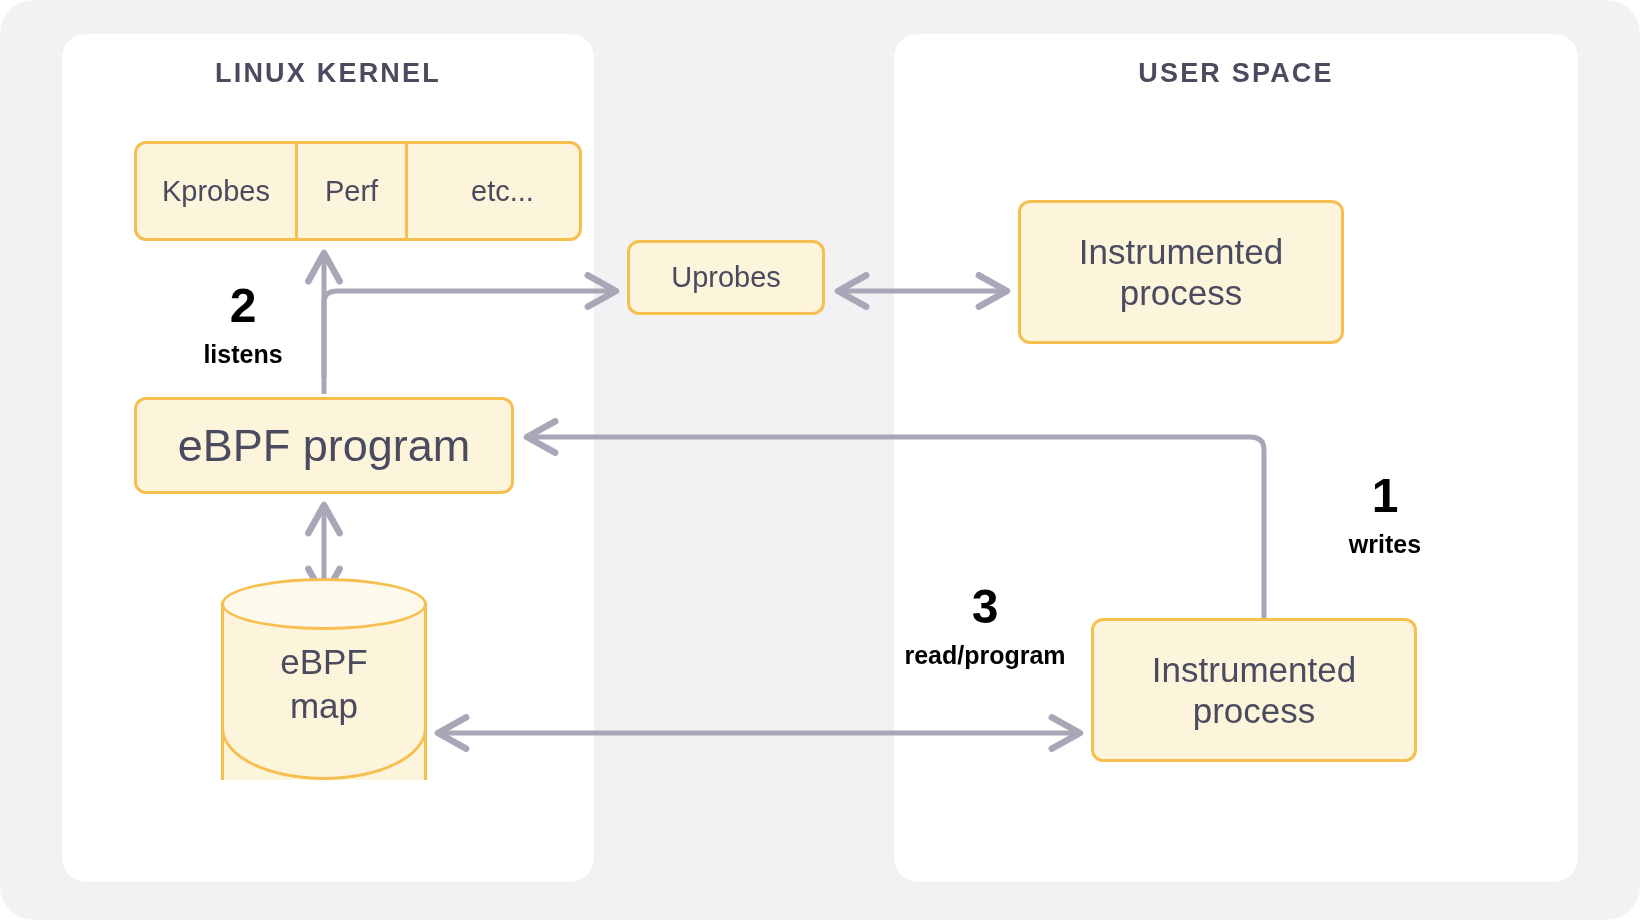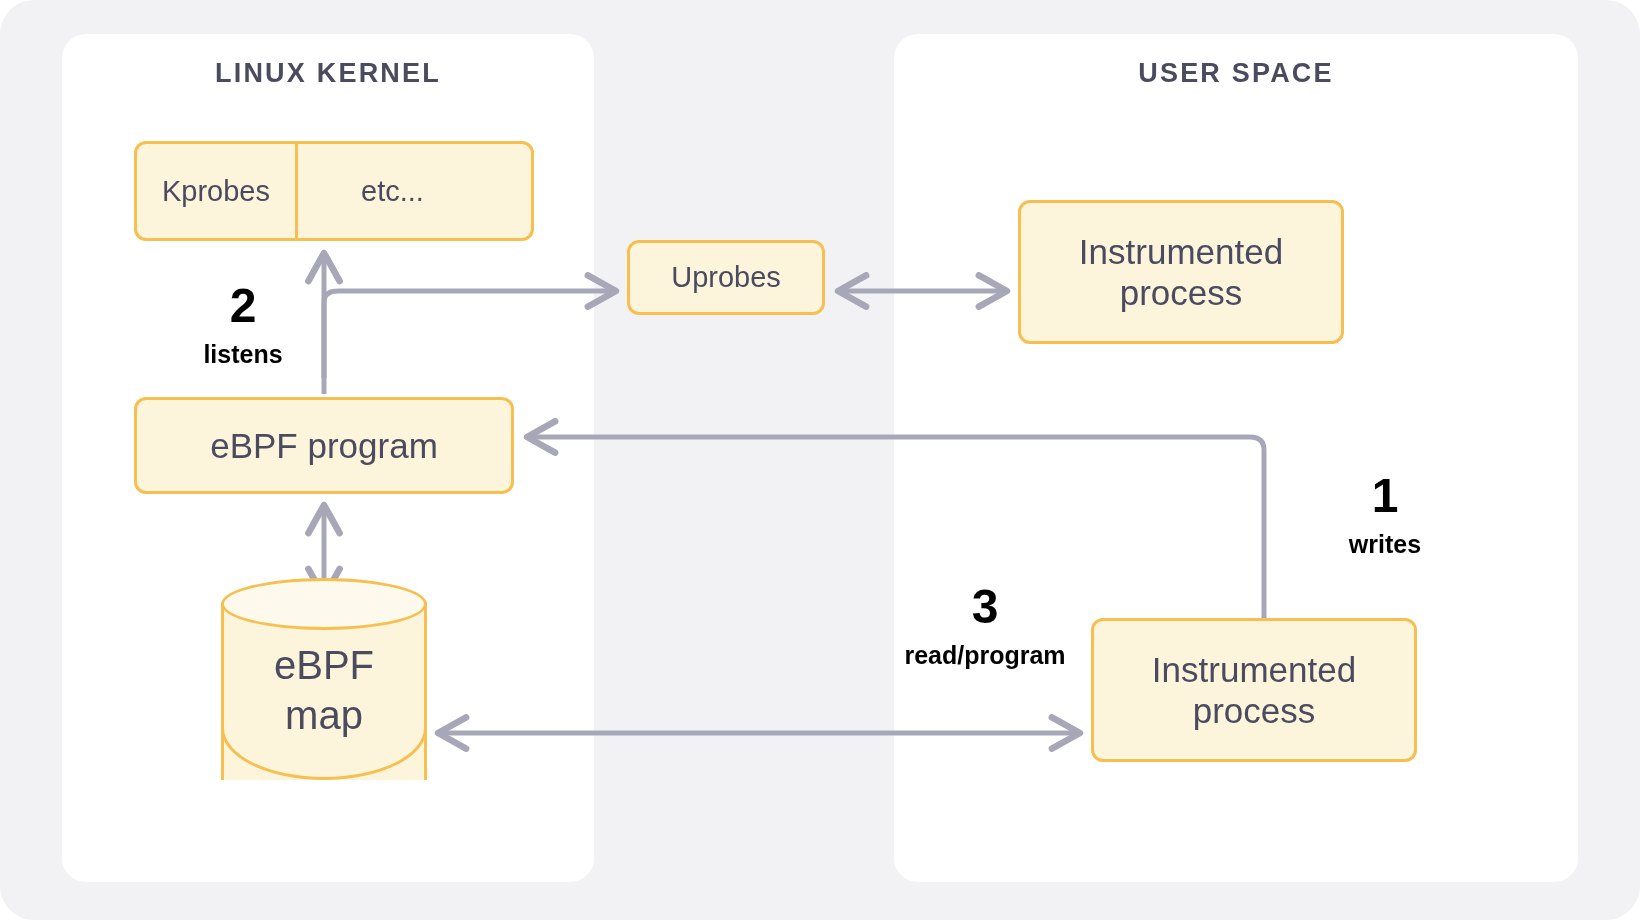--- a/index.html
+++ b/index.html
@@ -53,21 +53,21 @@
     text-align: center;
     color: #4b4b5f;
     line-height: 1.18;
   }
 
   
   #probe-strip {
     position: absolute;
     left: 134px;
     top: 141px;
-    width: 400px;
+    width: 448px;
     height: 100px;
     display: flex;
     background: #fdf4dc;
     border: 3px solid #f6bf4f;
     border-radius: 12px;
     box-sizing: border-box;
     overflow: hidden;
   }
   #probe-strip .cell {
     display: flex;
@@ -78,21 +78,21 @@
     border-right: 3px solid #f6bf4f;
     box-sizing: border-box;
   }
   #probe-strip .cell:last-child { border-right: none; margin-left: 40px; }
   #probe-strip .cell.c0 { width: 161px; }
   #probe-strip .cell.c1 { width: 110px; }
   #probe-strip .cell.c2 { width: 109px; }
 
   #node-ebpf-program {
     left: 134px; top: 397px; width: 380px; height: 97px;
-    font-size: 35px;
+    font-size: 45px;
   }
   #node-uprobes {
     left: 627px; top: 240px; width: 198px; height: 75px;
     font-size: 29px;
   }
   #node-proc-top {
     left: 1018px; top: 200px; width: 326px; height: 144px;
     font-size: 35px;
   }
   #node-proc-bottom {
@@ -134,21 +134,21 @@
     border: 3px solid #f6bf4f;
     border-radius: 50%;
     background: #fdf9ec;
     box-sizing: border-box;
   }
   #node-ebpf-map .cyl-label {
     position: absolute;
     left: 0; top: 62px;
     width: 100%;
     text-align: center;
-    font-size: 40px;
+    font-size: 35px;
     color: #4b4b5f;
     line-height: 1.25;
   }
 
   
   .step {
     position: absolute;
     text-align: center;
     color: #000000;
   }
@@ -209,20 +209,21 @@
       <path d="M 1264 618 L 1264 450 Q 1264 437 1250 437 L 527 437" marker-end="url(#arrowEnd)"></path>
 
       <path d="M 438 733 L 1080 733" marker-start="url(#arrowStart)" marker-end="url(#arrowEnd)"></path>
 
       <path d="M 324 505 L 324 597" marker-start="url(#arrowStart)" marker-end="url(#arrowEnd)"></path>
     </g>
   </svg>
 
   <div id="probe-strip">
     <div class="cell c0">Kprobes</div>
+    <div class="cell c1">Perf</div>
     <div class="cell c2">etc...</div>
   </div>
 
   <div class="node" id="node-ebpf-program">
     <span>eBPF program</span>
   </div>
 
   <div id="node-ebpf-map">
     <div class="cyl-body"></div>
     <div class="cyl-bottom"></div>

